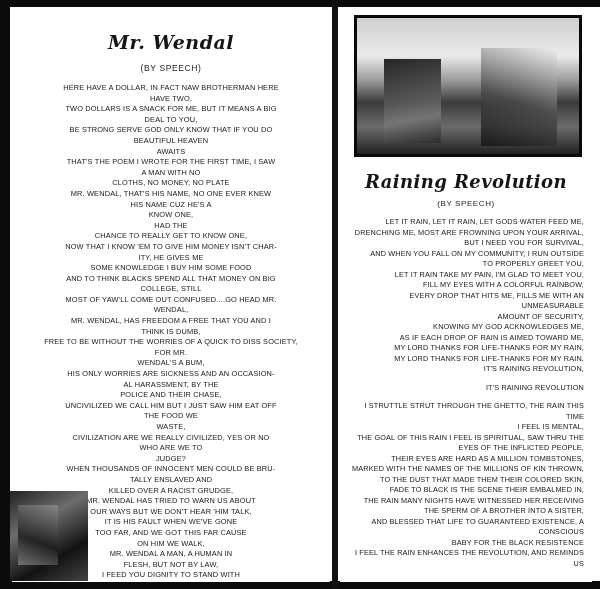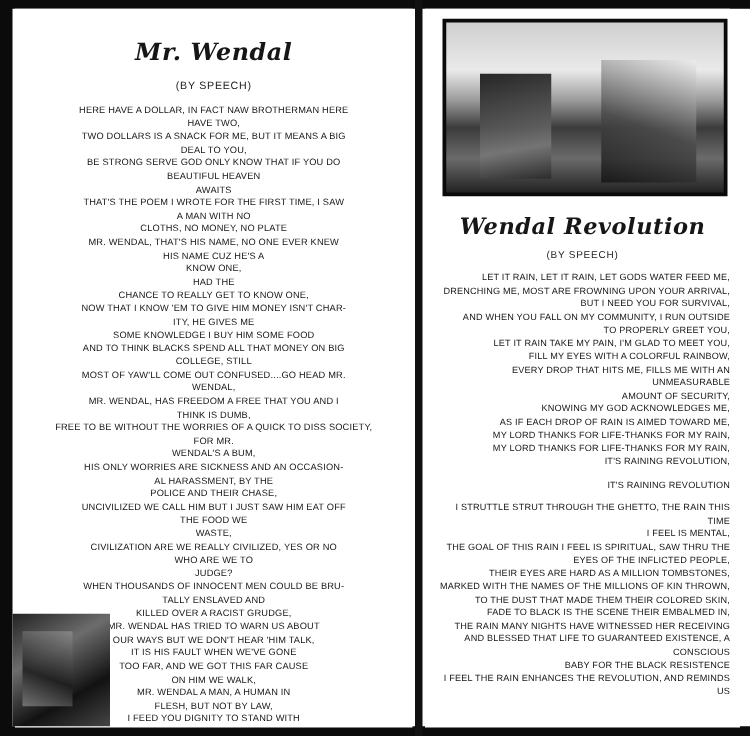--- a/index.html
+++ b/index.html
@@ -248,21 +248,21 @@
         <div>MR. WENDAL A MAN, A HUMAN IN</div>
         <div>FLESH, BUT NOT BY LAW,</div>
         <div>I FEED YOU DIGNITY TO STAND WITH</div>
       </div>
   </div>
 
   <div class="right-panel">
     <div class="photo-block">
       <div class="photo-inner"></div>
     </div>
-    <div class="right-title-script">Wendal Revolution</div>
+    <div class="right-title-script">Raining Revolution</div>
     <div class="right-byline">(BY SPEECH)</div>
     <div class="right-lyrics" id="right-lyrics">
         <div>LET IT RAIN, LET IT RAIN, LET GODS WATER FEED ME,</div>
         <div>DRENCHING ME, MOST ARE FROWNING UPON YOUR ARRIVAL,</div>
         <div>BUT I NEED YOU FOR SURVIVAL,</div>
         <div>AND WHEN YOU FALL ON MY COMMUNITY, I RUN OUTSIDE</div>
         <div>TO PROPERLY GREET YOU,</div>
         <div>LET IT RAIN TAKE MY PAIN, I'M GLAD TO MEET YOU,</div>
         <div>FILL MY EYES WITH A COLORFUL RAINBOW,</div>
         <div>EVERY DROP THAT HITS ME, FILLS ME WITH AN UNMEASURABLE</div>
@@ -277,20 +277,21 @@
         <div class="spacer-line"></div>
         <div>I STRUTTLE STRUT THROUGH THE GHETTO, THE RAIN THIS TIME</div>
         <div>I FEEL IS MENTAL,</div>
         <div>THE GOAL OF THIS RAIN I FEEL IS SPIRITUAL, SAW THRU THE</div>
         <div>EYES OF THE INFLICTED PEOPLE,</div>
         <div>THEIR EYES ARE HARD AS A MILLION TOMBSTONES,</div>
         <div>MARKED WITH THE NAMES OF THE MILLIONS OF KIN THROWN,</div>
         <div>TO THE DUST THAT MADE THEM THEIR COLORED SKIN,</div>
         <div>FADE TO BLACK IS THE SCENE THEIR EMBALMED IN,</div>
         <div>THE RAIN MANY NIGHTS HAVE WITNESSED HER RECEIVING</div>
+        <div>THE SPERM OF A BROTHER INTO A SISTER,</div>
         <div>AND BLESSED THAT LIFE TO GUARANTEED EXISTENCE, A</div>
         <div>CONSCIOUS</div>
         <div>BABY FOR THE BLACK RESISTENCE</div>
         <div>I FEEL THE RAIN ENHANCES THE REVOLUTION, AND REMINDS US</div>
       </div>
   </div>
 
   <div class="corner-photo"></div>
 </div>
 

